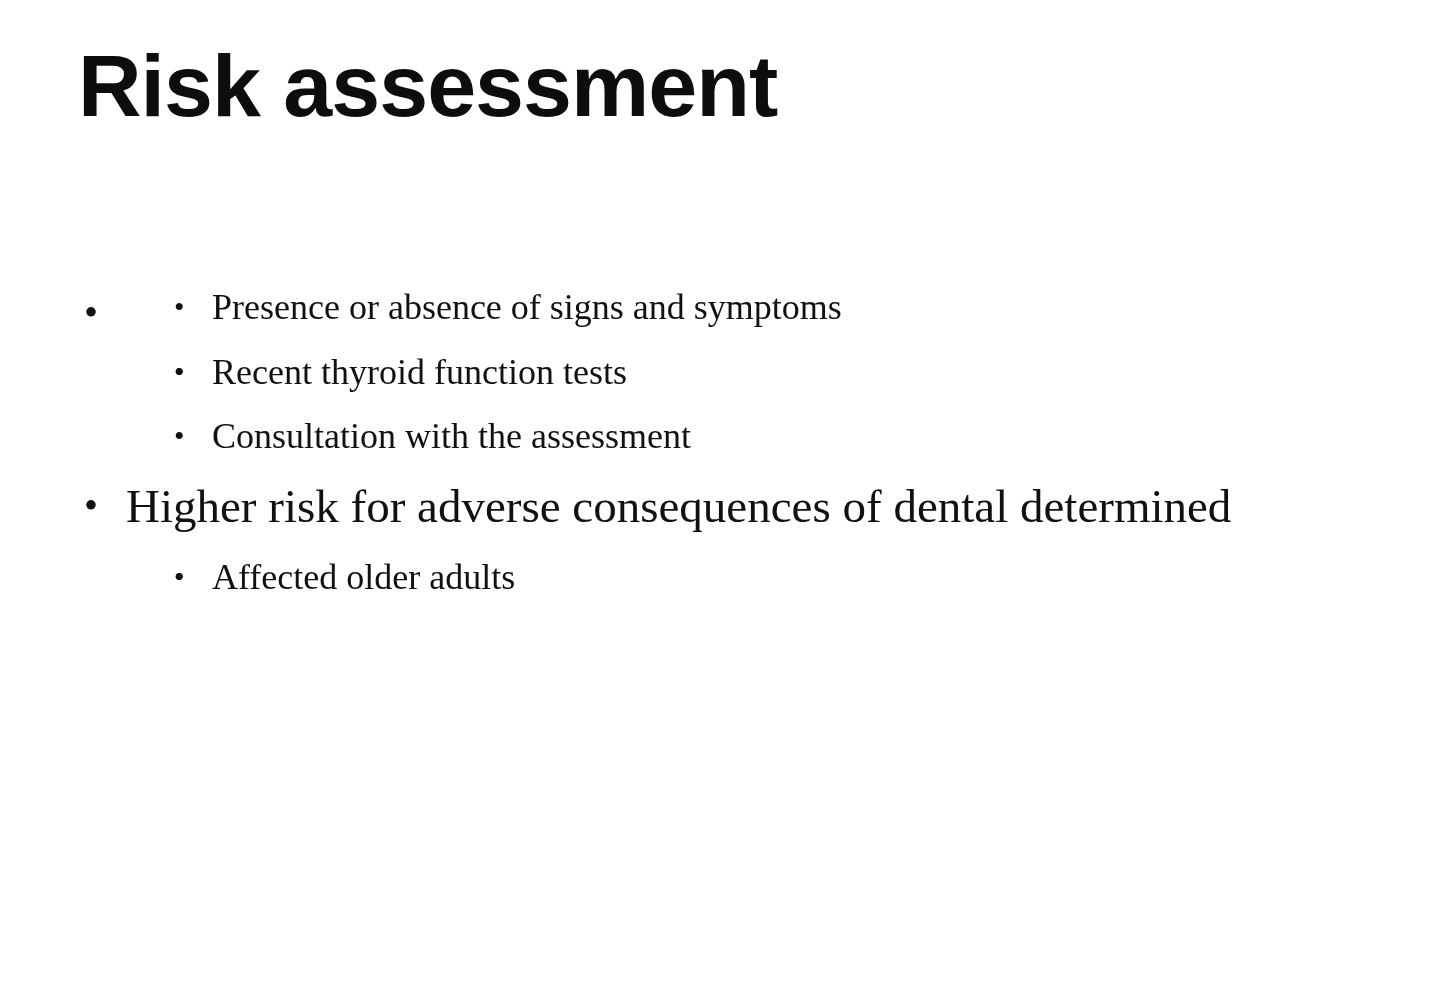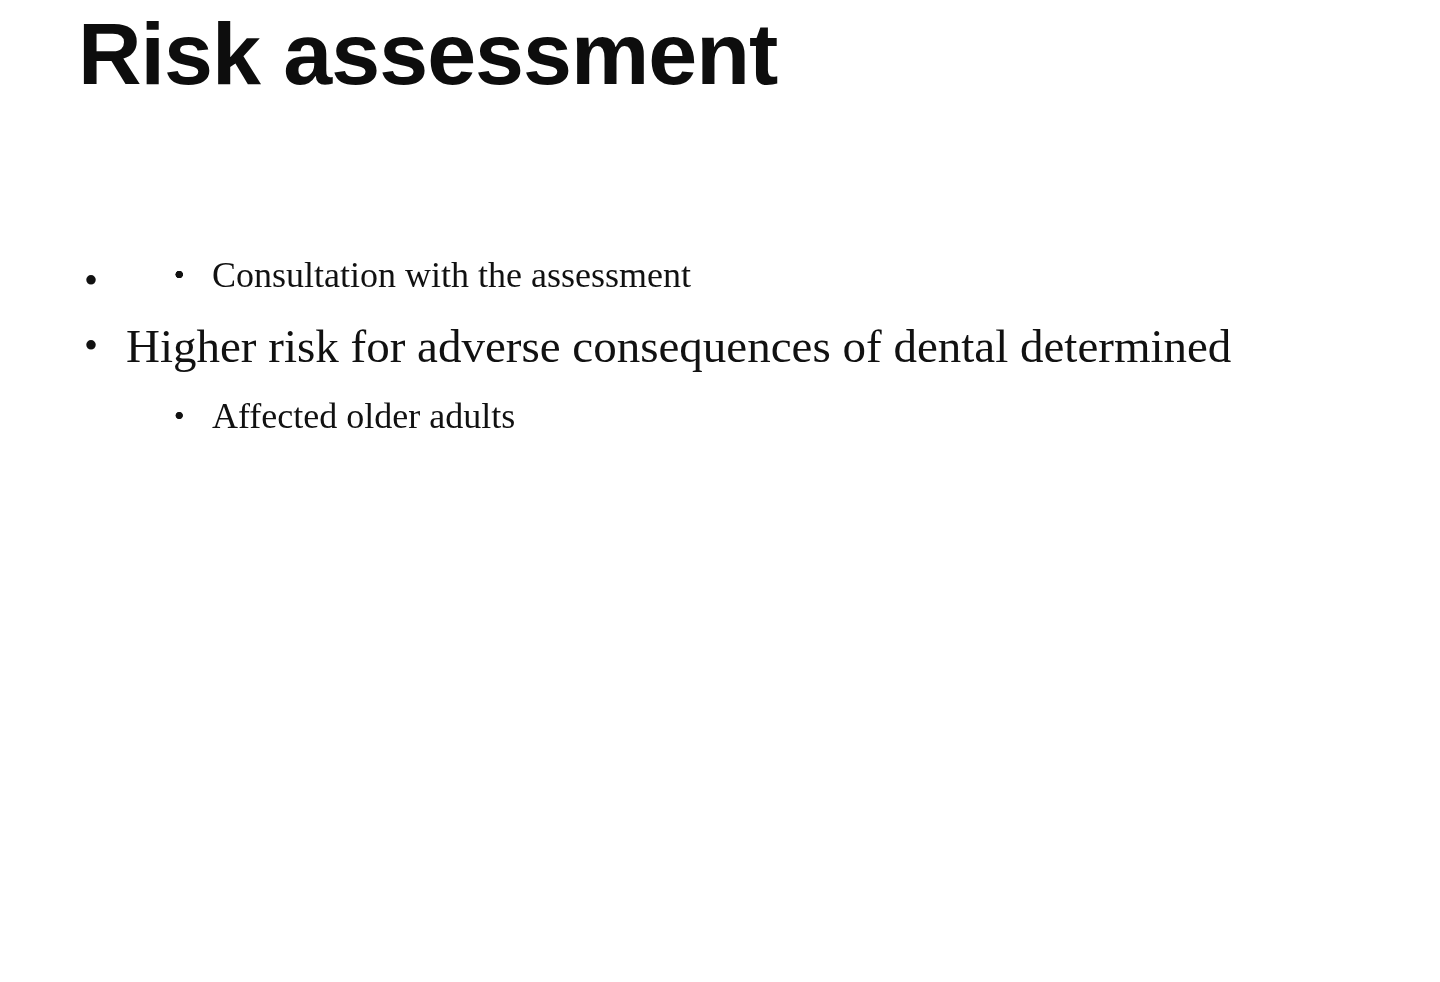--- a/index.html
+++ b/index.html
@@ -23,21 +23,21 @@
     padding: 0;
   }
   .slide-title {
     font-family: "Liberation Sans", sans-serif;
     font-weight: bold;
     font-size: 88px;
     line-height: 1.05;
     letter-spacing: -1px;
     color: #0d0d0d;
     margin: 0;
-    padding: 8px 0 0 78px;
+    padding: 40px 0 0 78px;
   }
   .body-block {
     margin-top: 150px;
     padding-left: 78px;
     padding-right: 60px;
   }
   ul.level1 {
     list-style: none;
     margin: 0;
     padding: 0;
@@ -89,26 +89,28 @@
   <h1 class="slide-title">Risk assessment</h1>
 
   <div class="body-block">
     <ul class="level1">
 
       <li class="l1">
         <span class="bullet">•</span>
         <ul class="level2">
           <li class="l2">
             <span class="bullet">•</span>
+            <span class="l2-text">Presence or absence of signs and symptoms</span>
           </li>
           <li class="l2">
             <span class="bullet">•</span>
           </li>
           <li class="l2">
             <span class="bullet">•</span>
+            <span class="l2-text">Recent thyroid function tests</span>
           </li>
           <li class="l2">
             <span class="bullet">•</span>
             <span class="l2-text">Consultation with the assessment</span>
           </li>
         </ul>
       </li>
 
       <li class="l1">
         <span class="bullet">•</span>

